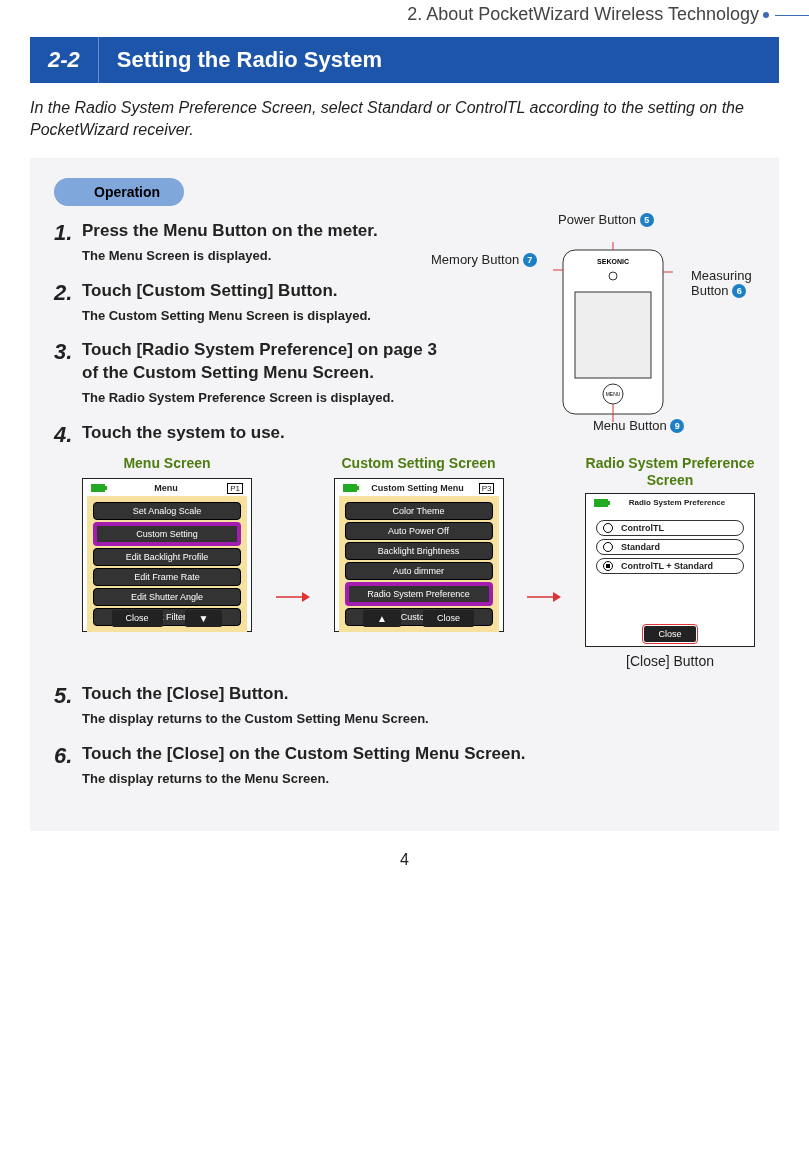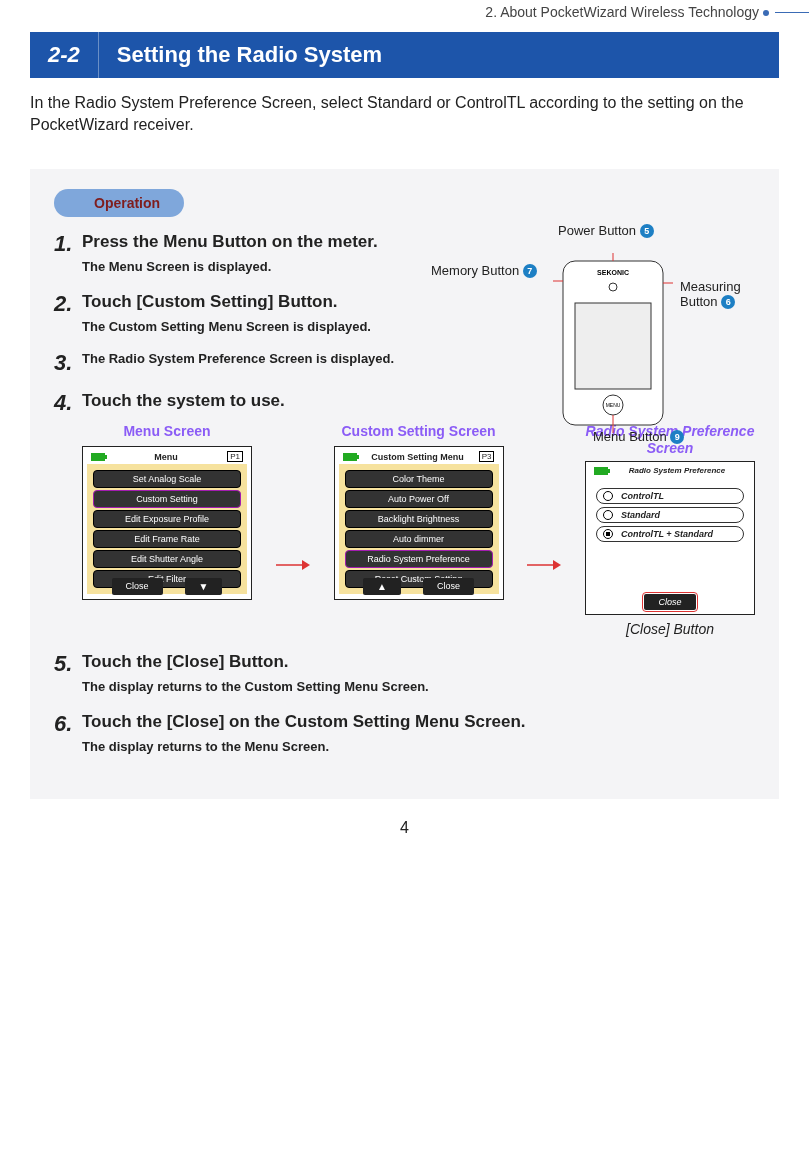--- a/index.html
+++ b/index.html
@@ -4,21 +4,21 @@
 <style>
   * { box-sizing: border-box; margin: 0; padding: 0; }
   body {
     font-family: Arial, Helvetica, sans-serif;
     width: 809px;
     background: #fff;
     color: #222;
   }
   .header-line {
     text-align: right;
-    font-size: 14px;
+    font-size: 18px;
     color: #444;
     padding: 4px 40px 4px 0;
     position: relative;
   }
   .header-line::after {
     content: "";
     position: absolute;
     right: 0; top: 50%;
     width: 34px; height: 1px;
     background: #3a6bb5;
@@ -31,27 +31,27 @@
     display:flex; align-items:stretch; margin:8px 30px 14px 30px;
   }
   .sec-num {
     background:#1d55aa;color:#fff;font-size:22px;font-weight:bold;
     padding:10px 18px;font-style:italic;border-right:1px solid #6a8fc6;
   }
   .sec-title {
     background:#1d55aa;color:#fff;font-size:22px;font-weight:bold;
     padding:10px 18px;flex:1;
   }
-  .intro { margin:0 30px 32px 30px; font-size:16px; line-height:1.4; }
+  .intro { margin:0 30px 16px 30px; font-size:16px; line-height:1.4;font-style:italic; }
   .opbox {
     margin:0 30px 20px 30px; background:#f4f4f6; padding:20px 24px 28px 24px;
     position:relative;
   }
   .op-badge {
-    display:inline-block;background:#7fa7db;color:#7f1d1d;font-size:14px;font-weight:bold;
+    display:inline-block;background:#7fa7db;color:#000000;font-size:14px;font-weight:bold;
     padding:6px 24px 6px 40px;border-radius:16px;position:relative;margin-bottom:14px;
   }
   .steps { list-style:none; }
   .step { margin-bottom:14px; }
   .step-row { display:flex; align-items:flex-start; }
   .step-num {
     font-size:22px;font-weight:bold;font-style:italic;width:28px;flex-shrink:0;
   }
   .step-num::after { content:"."; }
   .step-body { flex:1; }
@@ -67,54 +67,54 @@
     display:inline-block;width:14px;height:14px;border-radius:50%;background:#1d7fc4;
     color:#fff;font-size:9px;text-align:center;line-height:14px;vertical-align:middle;
     font-weight:bold;
   }
   .red-line { stroke:#d33; stroke-width:1; fill:none; }
   .screens-row {
     display:flex;justify-content:space-between;align-items:flex-start;
     margin:6px 0 10px 28px;
   }
   .screen-col { text-align:center; }
-  .screen-label { color:#8b5cf6;font-size:14px;font-weight:bold;margin-bottom:6px;line-height:1.2; }
+  .screen-label { color:#4d7c0f;font-size:14px;font-weight:bold;margin-bottom:6px;line-height:1.2; }
   .screen {
     width:170px;height:154px;background:#fff;border:1px solid #222;
     padding:4px;position:relative;
   }
   .sc-header {
     display:flex;justify-content:space-between;align-items:center;
     font-size:9px;padding:0 4px 2px 4px;
   }
   .batt {display:inline-block;width:14px;height:8px;border:1px solid #2a2;position:relative;}
   .batt::after{content:"";position:absolute;right:-3px;top:1px;width:2px;height:4px;background:#2a2;}
   .batt-fill{display:block;width:100%;height:100%;background:#2a2;}
   .pg {font-size:8px;border:1px solid #000;padding:0 2px;}
   .menu-list { background:#f6e29e;padding:4px 6px;}
   .m-item {
     background:#333;color:#fff;font-size:9px;text-align:center;
     padding:3px 0;margin:2px 0;border-radius:4px;border:1px solid #000;
   }
-  .m-item.sel { border:1px solid #a21caf; }
+  .m-item.sel { border:4px solid #a21caf; }
   .sc-footer { position:absolute;bottom:4px;left:0;right:0;display:flex;justify-content:center;gap:22px; }
   .sc-btn {
     background:#222;color:#fff;font-size:9px;padding:3px 14px;border-radius:2px;
   }
   .tri { font-size:10px; }
   .radio-list { padding:8px 6px; }
   .r-item {
     display:flex;align-items:center;gap:8px;
     border:1px solid #333;border-radius:10px;padding:2px 6px;margin:3px 0;font-size:9px;font-weight:bold;
   }
   .r-item .dot { width:10px;height:10px;border:1px solid #000;border-radius:50%; }
   .r-item.sel .dot { background:radial-gradient(#000 40%, #fff 42%); }
   .arrow-svg { align-self:center; margin-top:70px; }
   .close-caption { font-size:14px;text-align:center;margin-top:6px; }
-  .close-caption-wrap { width:170px;font-style:italic; }
+  .close-caption-wrap { width:170px; }
   .pagenum { text-align:center;font-size:16px;margin:10px 0 20px; }
 </style>
 </head>
 <body>
 
 <div class="header-line">
   <span>2.  About PocketWizard Wireless Technology</span><span class="header-dot"></span>
 </div>
 
 <div class="section-bar">
@@ -130,21 +130,21 @@
   
   <div class="diagram-area">
     <div class="lbl" style="left:115px;top:-4px;">
       <span>Power Button</span>
       <span class="circ">5</span>
     </div>
     <div class="lbl" style="left:-12px;top:36px;">
       <span>Memory Button</span>
       <span class="circ">7</span>
     </div>
-    <div class="lbl" style="left:237px;top:52px;">
+    <div class="lbl" style="left:248px;top:52px;">
       <span>Measuring</span><br>
       <span>Button</span>
       <span class="circ">6</span>
     </div>
     <div class="lbl" style="left:150px;top:202px;">
       <span>Menu Button</span>
       <span class="circ">9</span>
     </div>
 
     <svg class="dev-svg" width="120" height="180">
@@ -183,20 +183,21 @@
           <div class="step-title">Touch [Custom Setting] Button.</div>
           <div class="step-desc">The Custom Setting Menu Screen is displayed.</div>
         </div>
       </div>
     </li>
 
     <li class="step">
       <div class="step-row">
         <div class="step-num">3</div>
         <div class="step-body" style="max-width:360px;">
+          <div class="step-title">Touch [Radio System Preference] on page 3 of the Custom Setting Menu Screen.</div>
           <div class="step-desc">The Radio System Preference Screen is displayed.</div>
         </div>
       </div>
     </li>
 
     <li class="step">
       <div class="step-row">
         <div class="step-num">4</div>
         <div class="step-body">
           <div class="step-title">Touch the system to use.</div>
@@ -211,21 +212,21 @@
             <div class="sc-header">
               <span class="batt">
                   <span class="batt-fill"></span>
                 </span>
               <span style="font-weight:bold;">Menu</span>
               <span class="pg">P1</span>
             </div>
             <div class="menu-list">
               <div class="m-item">Set Analog Scale</div>
               <div class="m-item sel">Custom Setting</div>
-              <div class="m-item">Edit Exposure Profile</div>
+              <div class="m-item">Edit Backlight Profile</div>
               <div class="m-item">Edit Frame Rate</div>
               <div class="m-item">Edit Shutter Angle</div>
               <div class="m-item">Edit Filter</div>
             </div>
             <div class="sc-footer">
               <div class="sc-btn">Close</div>
               <div class="sc-btn tri">▼</div>
             </div>
           </div>
         </div>

